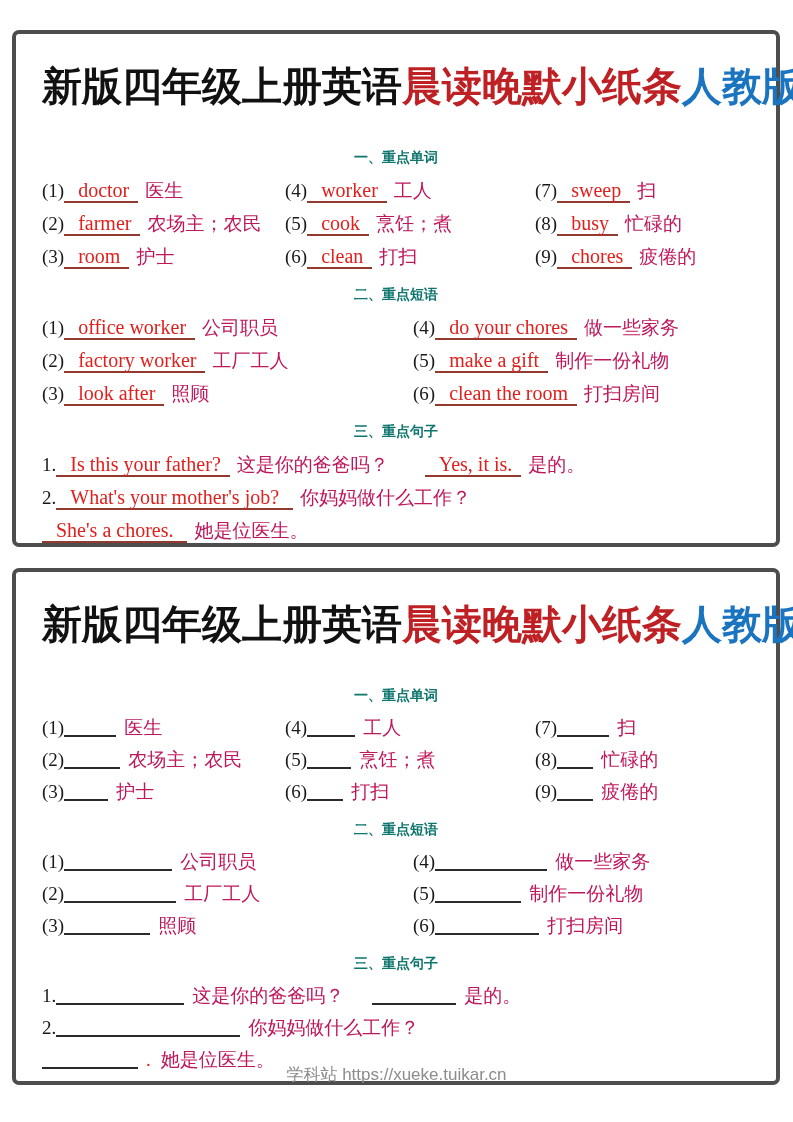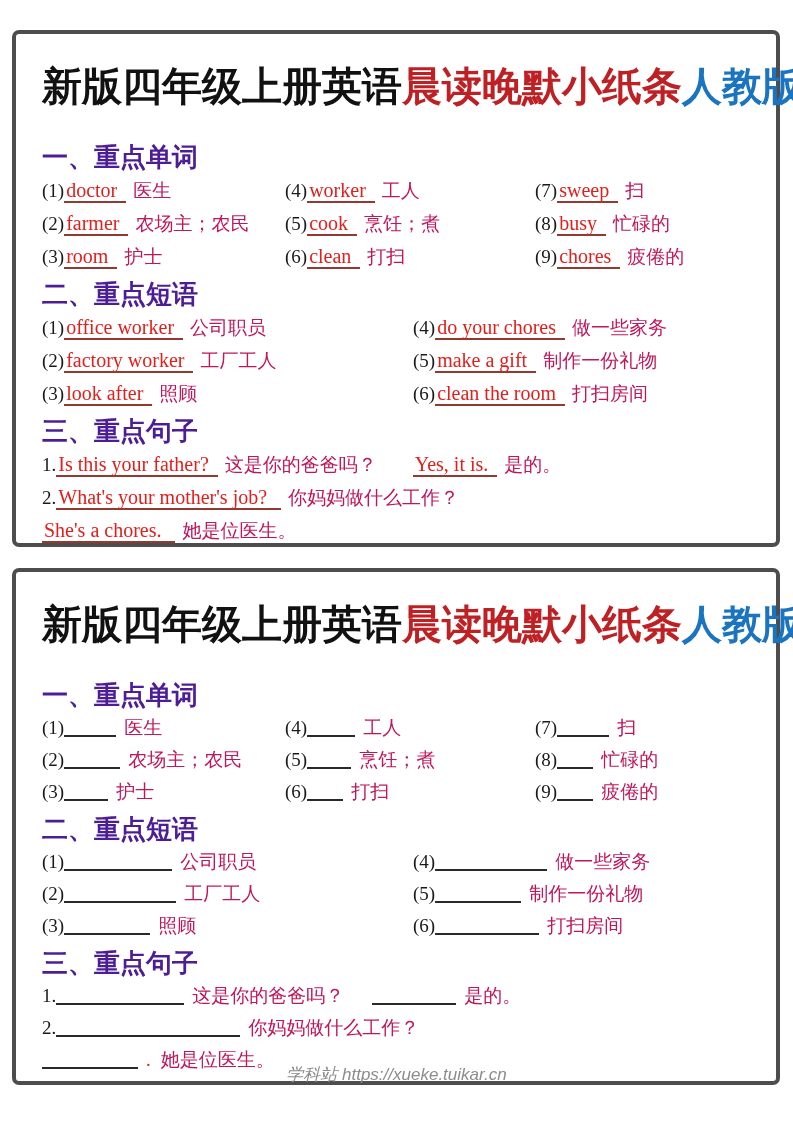--- a/index.html
+++ b/index.html
@@ -31,43 +31,44 @@
     font-size: 40px;
     line-height: 48px;
     white-space: nowrap;
     margin: 6px 0 34px 0;
     color: #111111;
   }
   .t-red  { color: #bf2024; }
   .t-blue { color: #1b74bf; }
 
   .sec-h {
-    color: #4c1d95;
+    color: #0f766e;
     font-weight: bold;
-    font-size: 26px;
+    font-size: 14px;
     line-height: 26px;
     margin: 8px 0 4px 0;
     font-family: "Liberation Sans", sans-serif;
+    text-align: center;
   }
 
   .grid-words   { display: grid; grid-template-columns: 243px 250px 1fr; }
   .grid-phrases { display: grid; grid-template-columns: 371px 1fr; }
 
   .item, .sent {
     line-height: 32px;
     font-size: 19px;
     white-space: nowrap;
     color: #1a1a1a;
   }
   .num { color: #1a1a1a; }
   .en {
     color: #e0201d;
     font-size: 20px;
     border-bottom: 2px solid #933a30;
-    padding: 0 9px 0 2px;
+    padding: 0 9px 0 14px;
     margin-right: 7px;
   }
   .en.tight { padding-right: 14px; }
   .zh { color: #be185d; }
 
   .blank {
     display: inline-block;
     border-bottom: 2px solid #2a2a2a;
     height: 18px;
     vertical-align: -3px;
@@ -81,21 +82,20 @@
     position: absolute;
     left: 50%;
     transform: translateX(-50%);
     top: 1063px;
     color: #8c8c8c;
     font-size: 17px;
     font-family: "Liberation Sans", sans-serif;
     z-index: 2;
     background: transparent;
     white-space: nowrap;
-    font-style: italic;
   }
 </style>
 </head>
 <body>
 
 <section class="panel" id="panel-top">
   <div class="inner">
 
     <h1 class="title"><span>新版四年级上册英语</span><span class="t-red">晨读晚默小纸条</span><span class="t-blue">人教版</span></h1>
 

